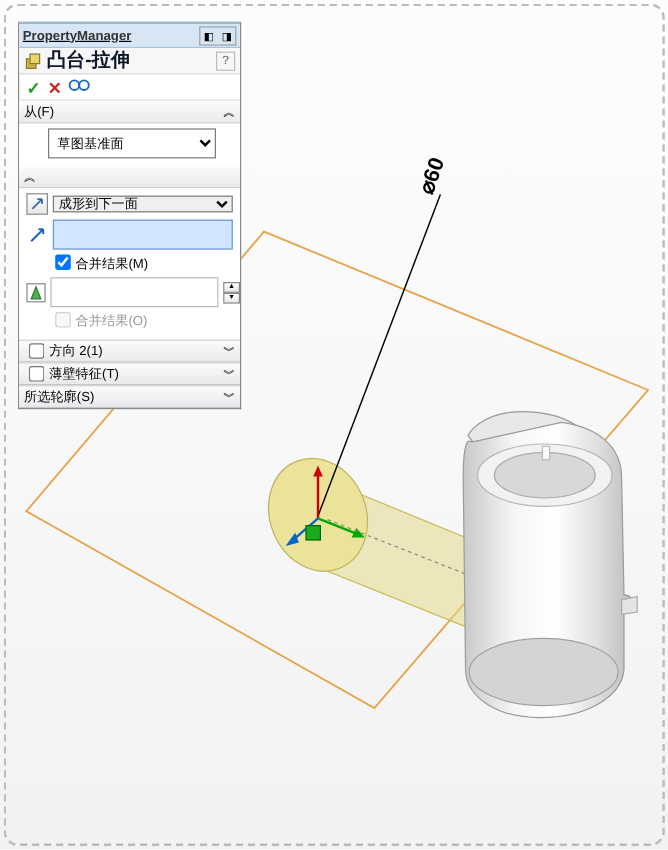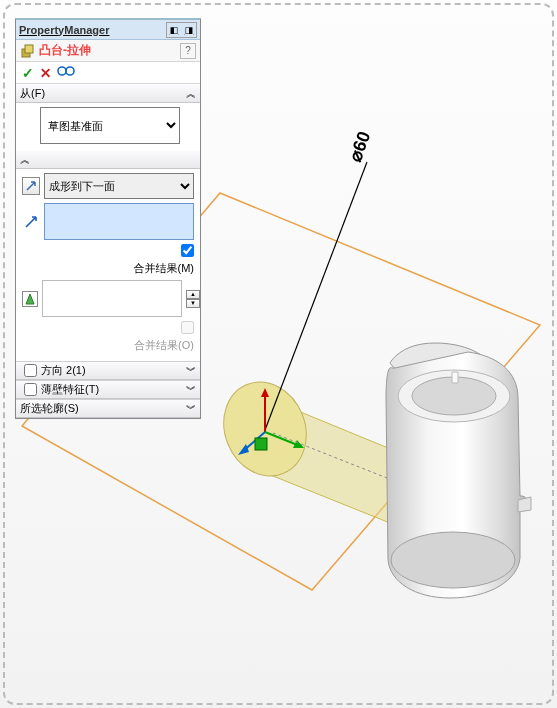--- a/index.html
+++ b/index.html
@@ -7,41 +7,41 @@
   .canvas-border { position: absolute; inset: 3px; border: 2px dashed #bbb; border-radius: 12px; pointer-events: none; }
   .viewport { position: absolute; inset: 0; background: linear-gradient(180deg, #fdfdfd 0%, #f7f7f8 60%, #f2f2f2 100%); }
   .pm-panel { position: absolute; left: 15px; top: 18px; width: 186px; background: #fff; border: 1px solid #888; border-top: 2px solid #9bc; }
   .pm-titlebar { background: #d6e6f5; border-bottom: 1px solid #a8c4dc; display: flex; align-items: center; padding: 1px 3px; height: 20px; text-decoration: underline; }
   .pm-titlebar .spacer { flex: 1; }
   .pm-title { font-weight: bold; font-size: 11px; color: #333; }
   .pm-pinset { display: flex; gap: 1px; border: 1px solid #a0a0a0; padding: 0; }
   .pm-pin { width: 14px; height: 14px; display: flex; align-items: center; justify-content: center; font-size: 9px; }
   .feature-head { display: flex; align-items: center; padding: 2px 4px; border-bottom: 1px solid #d6d6d6; background: #f7f7f7; height: 22px; }
   .feat-icon { width: 16px; height: 16px; margin-right: 3px; }
-  .feat-title { font-weight: bold; font-size: 12px; color: #ef4444; flex: 1; }
+  .feat-title { font-weight: bold; font-size: 16px; color: #0f172a; flex: 1; }
   .help-btn { width: 16px; height: 16px; border: 1px solid #bbb; display: flex; align-items: center; justify-content: center; font-size: 10px; color: #666; cursor: pointer; }
   .action-row { display: flex; gap: 6px; padding: 3px 6px; border-bottom: 1px solid #d6d6d6; height: 22px; align-items: center; }
   .action-row span { font-size: 14px; font-weight: bold; cursor: pointer; }
   .ok { color: #1c9b1c; }
   .cancel { color: #c62222; }
   .detail { color: #1767c9; font-size: 13px; }
   .section-head { background: linear-gradient(#fbfbfd, #e9e9ec); border-top: 1px solid #fff; border-bottom: 1px solid #c6c6ca; display: flex; align-items: center; padding: 0 4px; height: 19px; cursor: pointer; }
   .section-head .label { font-weight: normal; flex: 1; }
   .section-head.collapsed { border-top: 1px solid #d0d0d0; }
   .chev { font-size: 10px; color: #000; font-family: Arial; }
   .section-body { padding: 4px 6px 6px 6px; background: #fff; }
   .dropdown { display: flex; align-items: center; margin-left: 18px; }
-  .dropdown select, .value-input { width: 140px; height: 37px; border: 1px solid #7a7a7a; font-family: inherit; font-size: 11px; background: #fff; padding-left: 3px; }
+  .dropdown select, .value-input { width: 140px; height: 25px; border: 1px solid #7a7a7a; font-family: inherit; font-size: 11px; background: #fff; padding-left: 3px; }
   .row { display: flex; align-items: center; gap: 4px; margin-bottom: 4px; }
   .icon-btn { width: 18px; height: 18px; border: 1px solid #888; background: linear-gradient(#fff,#e7e7e7); display: flex; align-items: center; justify-content: center; cursor: pointer; font-size: 10px; }
   .icon-btn.flat { border: none; background: none; width: 18px; height: 18px; }
   .value-input { flex: 1; }
   .spinner { display: flex; flex-direction: column; }
   .spinner div { width: 14px; height: 9px; border: 1px solid #888; background: linear-gradient(#fff,#e7e7e7); font-size: 6px; display: flex; align-items: center; justify-content: center; cursor: pointer; line-height: 1; }
-  .check-row { display: flex; align-items: flex-end; gap: 4px; margin: 2px 0 2px 24px; flex-direction: column; }
+  .check-row { display: flex; align-items: flex-start; gap: 4px; margin: 2px 0 2px 24px; }
   .check-row input { margin: 0; }
   .check-row.disabled { color: #999; }
   .colorbox { width: 18px; height: 16px; border: 1px solid #888; display: flex; align-items: center; justify-content: center; font-size: 9px; }
   .sec-checkbox { margin-right: 4px; }
   svg.scene { position: absolute; left: 0; top: 0; width: 557px; height: 708px; }
 </style>
 </head>
 <body>
 
 <div class="viewport">
@@ -137,21 +137,21 @@
   <div class="section-head">
     <span class="chev">︽</span>
   </div>
   <div class="section-body">
     <div class="row">
       <span class="icon-btn">
         <svg width="12" height="12" viewBox="0 0 12 12">
             <path d="M2 10 L10 2 M10 2 L6 2 M10 2 L10 6" stroke="#3a6bb0" stroke-width="1.5" fill="none"></path>
           </svg>
       </span>
-      <select style="flex:1;height:26px;border:1px solid #7a7a7a;font-family:Liberation Serif, serif;font-size:11px;">
+      <select style="flex:1;height:14px;border:1px solid #7a7a7a;font-family:Liberation Mono, monospace;font-size:11px;">
         <option>成形到下一面</option>
       </select>
     </div>
     <div class="row">
       <span class="icon-btn flat">
         <svg width="14" height="14" viewBox="0 0 14 14">
             <path d="M2 12 L12 2 M12 2 L8 2 M12 2 L12 6" stroke="#1a5ec5" stroke-width="1.6" fill="none"></path>
           </svg>
       </span>
       <input class="value-input" style="background: rgb(210, 230, 255); border: 1px solid rgb(106, 151, 208);" value="">

